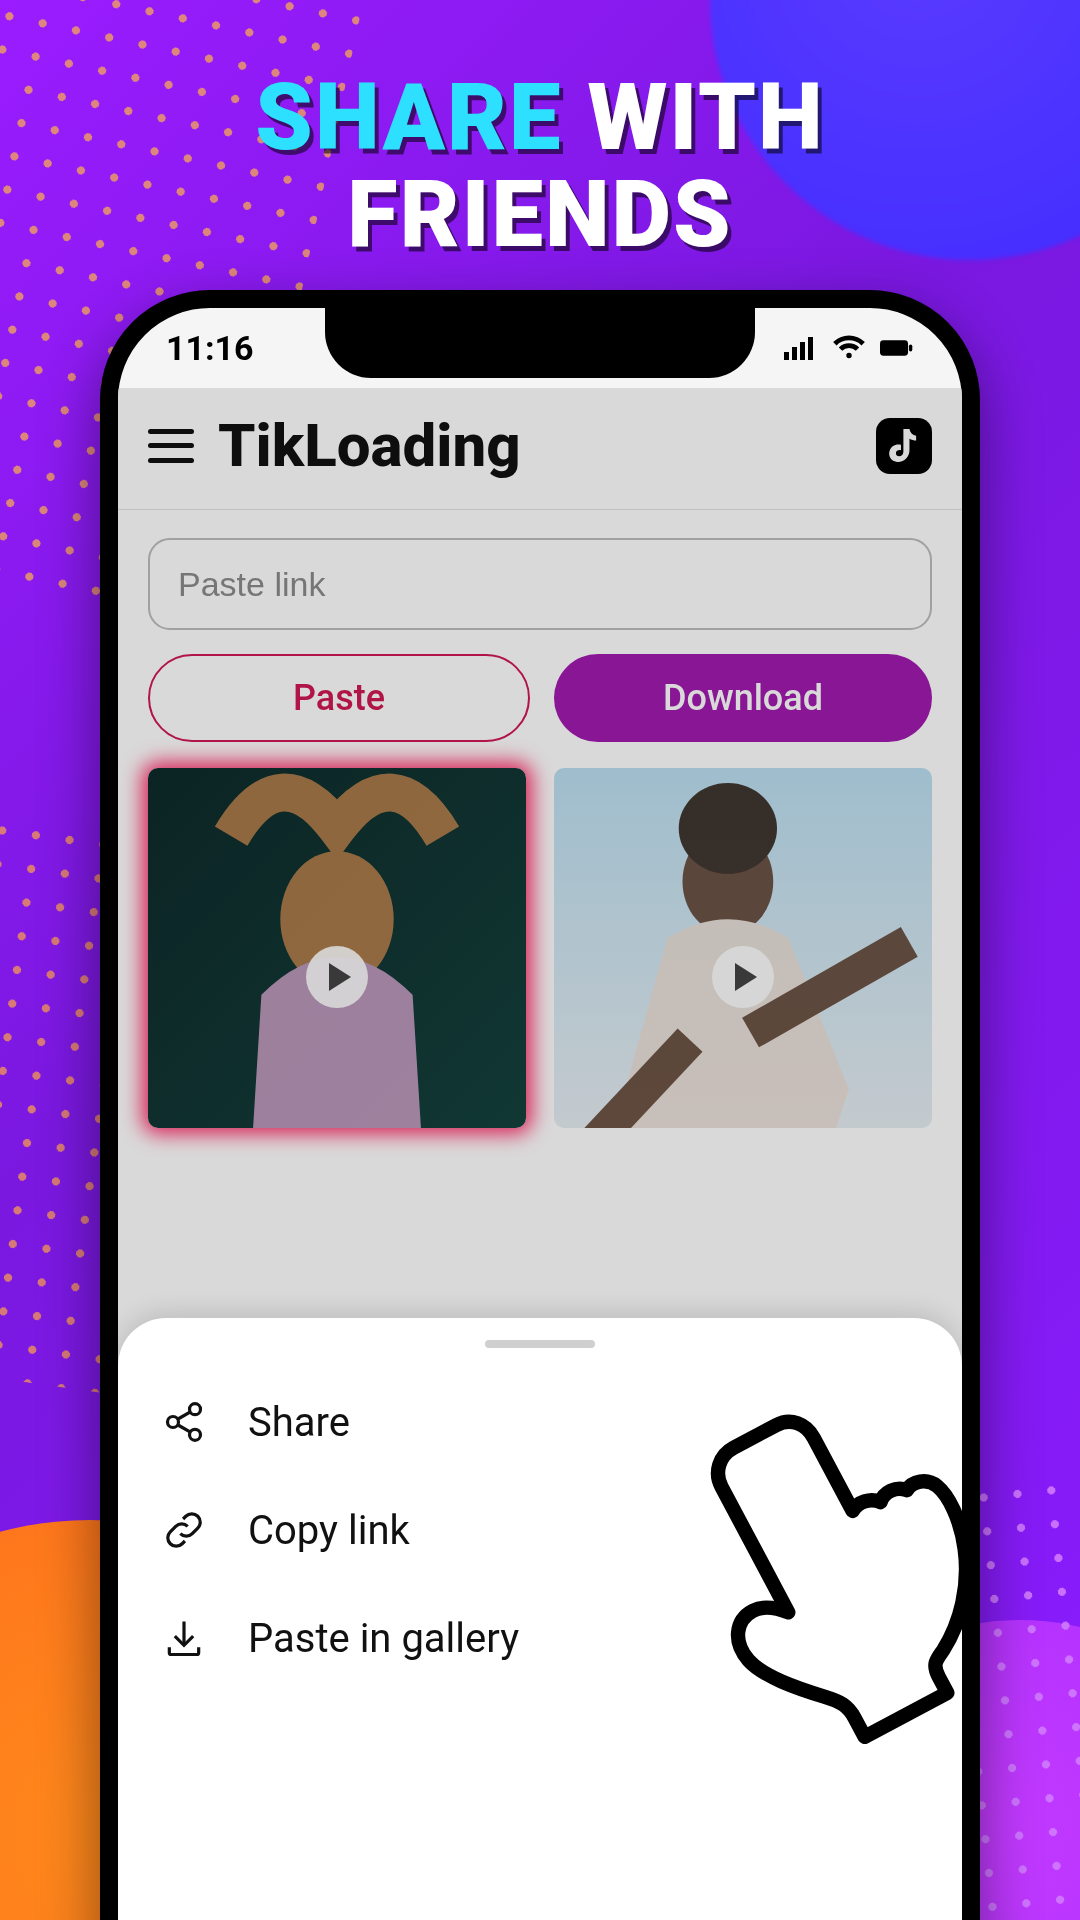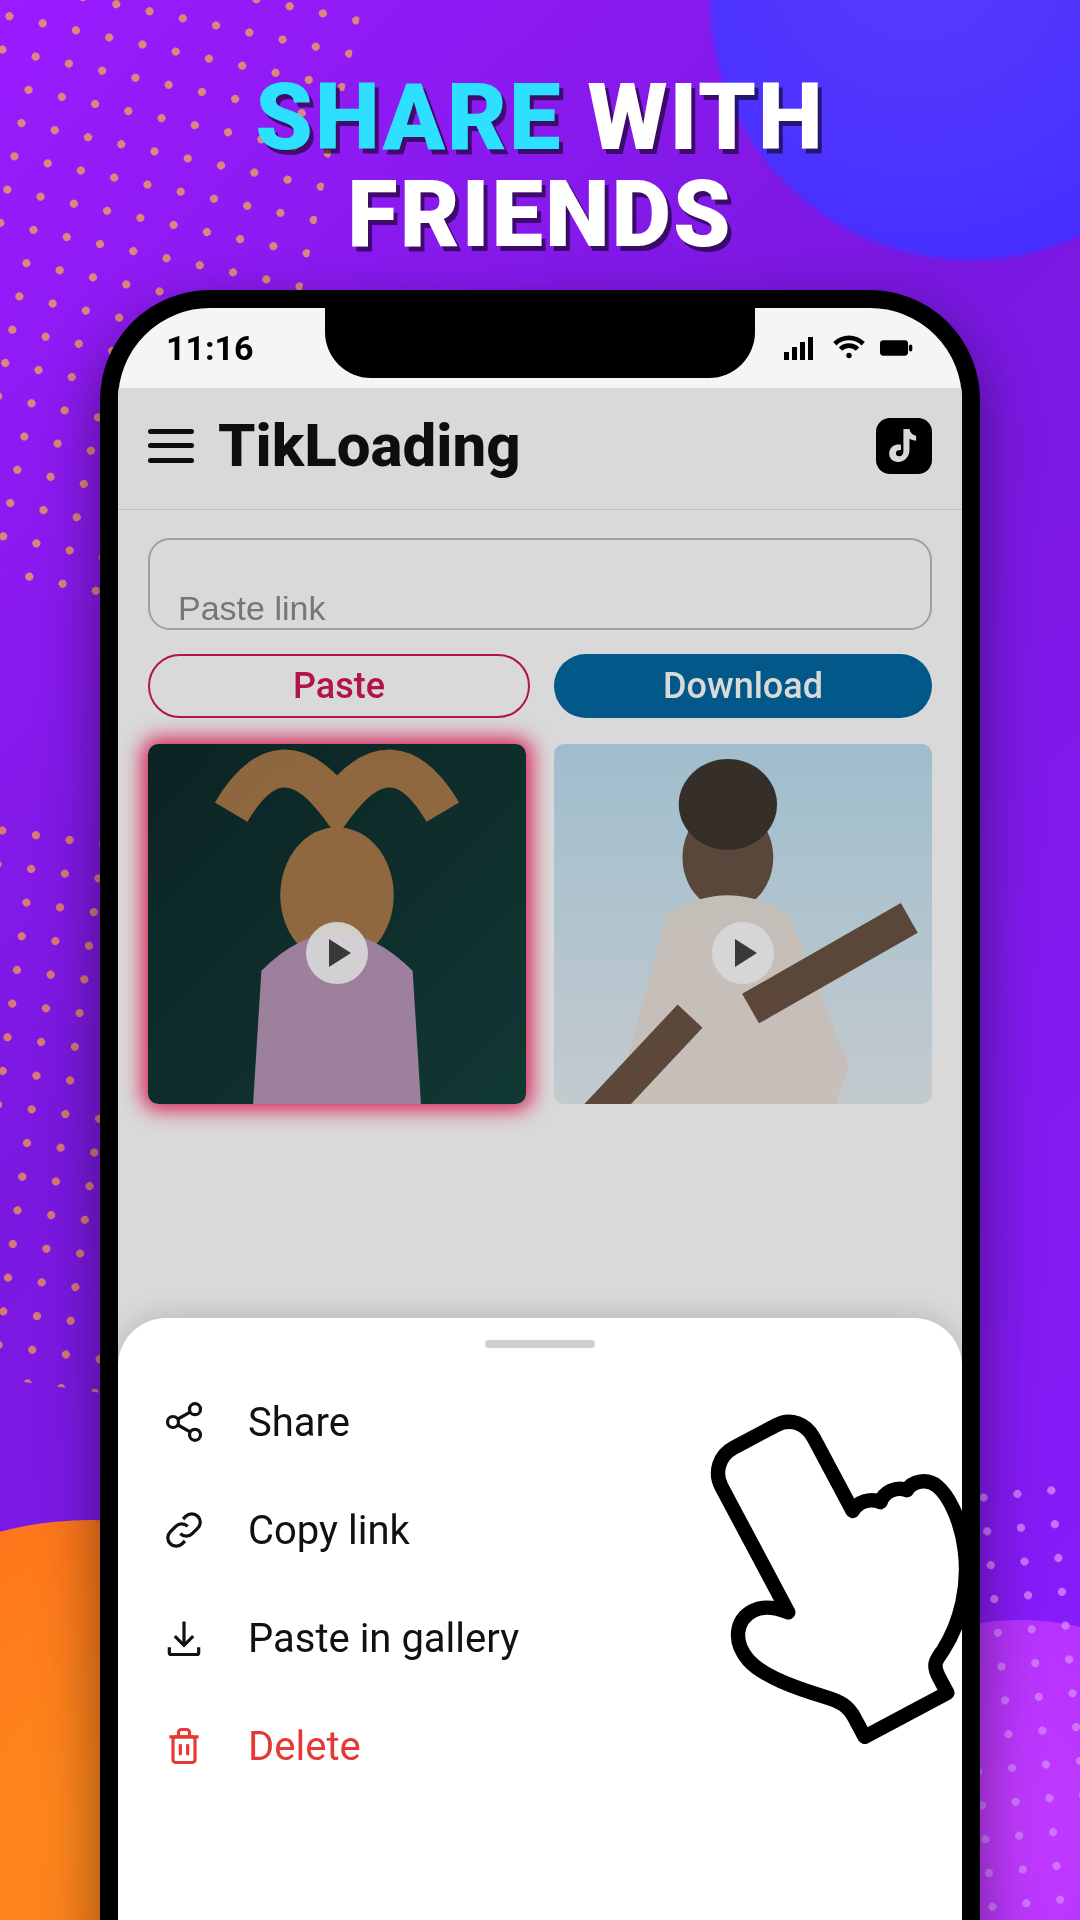--- a/index.html
+++ b/index.html
@@ -68,31 +68,31 @@
   .app-header { display: flex; align-items: center; gap: 24px;
                 padding: 22px 30px 28px 30px; border-bottom: 1px solid #e3e3e3; }
   .hamburger { width: 46px; height: 34px; display: flex; flex-direction: column; justify-content: space-between; }
   .hamburger span { display: block; height: 5px; background: #111; border-radius: 3px; }
   .app-title { font-size: 60px; font-weight: 800; color: #111; flex: 1; }
   .tiktok-badge { width: 56px; height: 56px; background: #000; border-radius: 14px;
                   display: flex; align-items: center; justify-content: center; }
   .tiktok-badge svg { width: 30px; height: 34px; }
 
   .link-input { margin: 28px 30px 0 30px; height: 92px; border: 2px solid #bdbdbd;
-                border-radius: 22px; display: flex; align-items: flex-end; padding: 0 28px;
+                border-radius: 22px; display: flex; align-items: center; padding: 0 28px;
                 background: #fff; }
   .link-input input { border: none; outline: none; width: 100%; font-size: 34px;
                       color: #333; background: transparent; }
   .link-input input::placeholder { color: #8b8b8b; }
 
   .btn-row { display: flex; gap: 24px; padding: 24px 30px 26px 30px; }
-  .btn { flex: 1; height: 64px; border-radius: 44px; display: flex; align-items: center;
+  .btn { flex: 1; height: 88px; border-radius: 44px; display: flex; align-items: center;
          justify-content: center; font-size: 36px; font-weight: 500; }
   .btn-outline { border: 2.5px solid #d01955; color: #d01955; background: #fff; }
-  .btn-solid   { border: none; background: #0369a1; color: #fff; }
+  .btn-solid   { border: none; background: #a21caf; color: #fff; }
 
   .video-grid { display: flex; gap: 28px; padding: 0 30px; }
   .video-card { position: relative; flex: 1; height: 360px; border-radius: 10px;
                 overflow: hidden; }
   .video-card.active { box-shadow: 0 0 20px 6px #ff2d6a; }
   .vid-bg1 { background: linear-gradient(135deg, #0e2a2a 0%, #14423d 100%); }
   .vid-bg2 { background: linear-gradient(180deg, #bcdff1 0%, #e6eef2 100%); }
   .silhouette { position: absolute; inset: 0; opacity: 0.85; }
   .play { position: absolute; left: 50%; top: 58%; transform: translate(-50%,-50%);
           width: 62px; height: 62px; border-radius: 50%; background: rgba(255,255,255,0.9);
@@ -244,32 +244,20 @@
           <div class="mi-icon">
             <svg viewBox="0 0 48 48" fill="none" stroke-width="3.5">
                 <path d="M24 6v24"></path>
                 <polyline points="14,22 24,32 34,22"></polyline>
                 <path d="M8 34v6a2 2 0 002 2h28a2 2 0 002-2v-6"></path>
               </svg>
           </div>
           <span class="mi-label">Paste in gallery</span>
         </div>
 
-        <div class="menu-item danger">
-          <div class="mi-icon">
-            <svg viewBox="0 0 48 48" fill="none" stroke-width="3.5">
-                <rect x="12" y="14" width="24" height="28" rx="3"></rect>
-                <path d="M8 14h32"></path>
-                <path d="M18 14V9a3 3 0 013-3h6a3 3 0 013 3v5"></path>
-                <line x1="20" y1="22" x2="20" y2="34"></line>
-                <line x1="28" y1="22" x2="28" y2="34"></line>
-              </svg>
-          </div>
-          <span class="mi-label">Delete</span>
-        </div>
       </div>
 
       <svg class="hand" viewBox="0 0 200 200">
         <path d="M96 18c9 0 15 7 15 16v46c5-3 12-2 16 3 4-4 12-4 16 1 5-3 13-1 16 6 3 7 3 22-3 38-7 19-21 35-37 44-6 3-9 4-9 12v10H58v-12c0-8-3-12-9-18-12-12-25-26-28-38-3-13 4-23 15-23 6 0 11 3 17 10V34c0-9 7-16 16-16h27z" fill="#fff" stroke="#000" stroke-width="8" stroke-linejoin="round"></path>
       </svg>
 
     </div>
   </div>
 </div>
 

